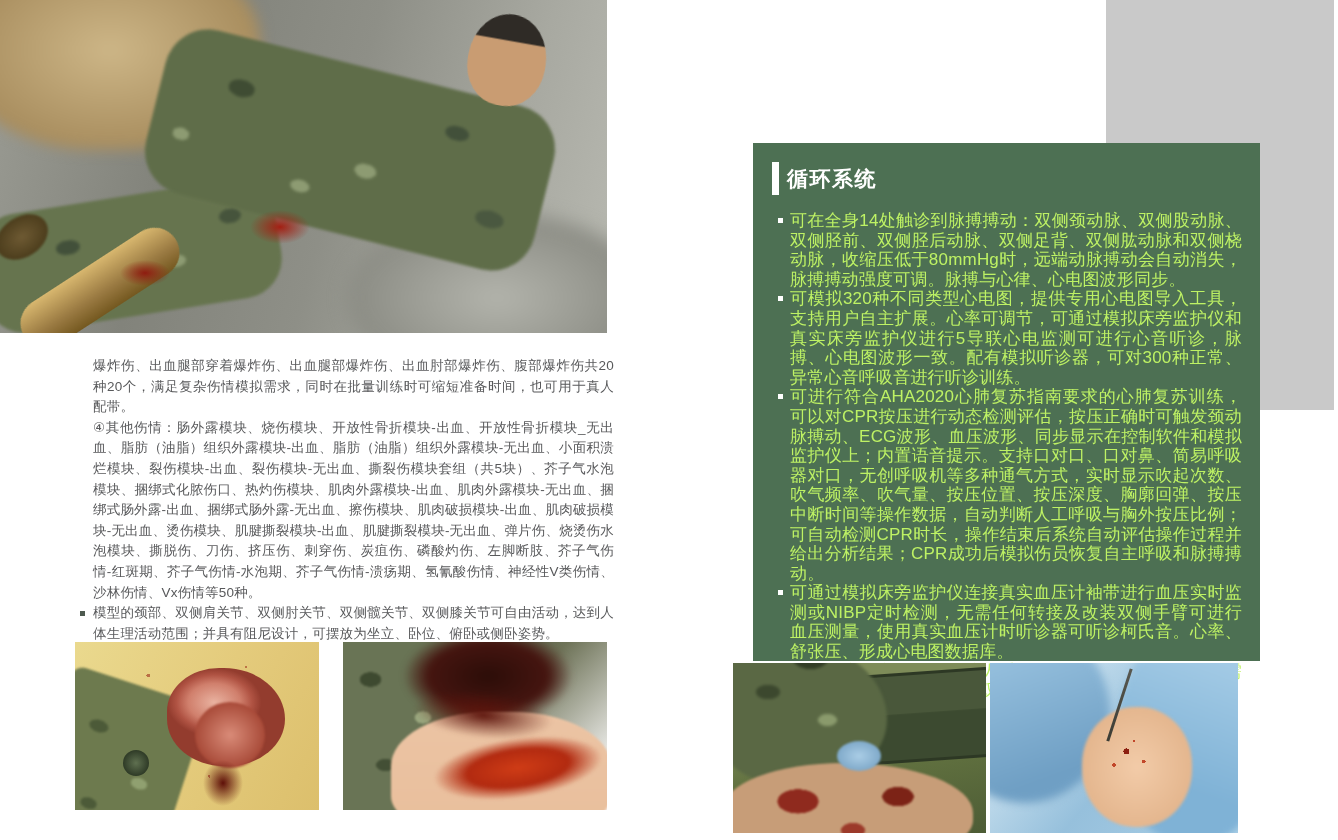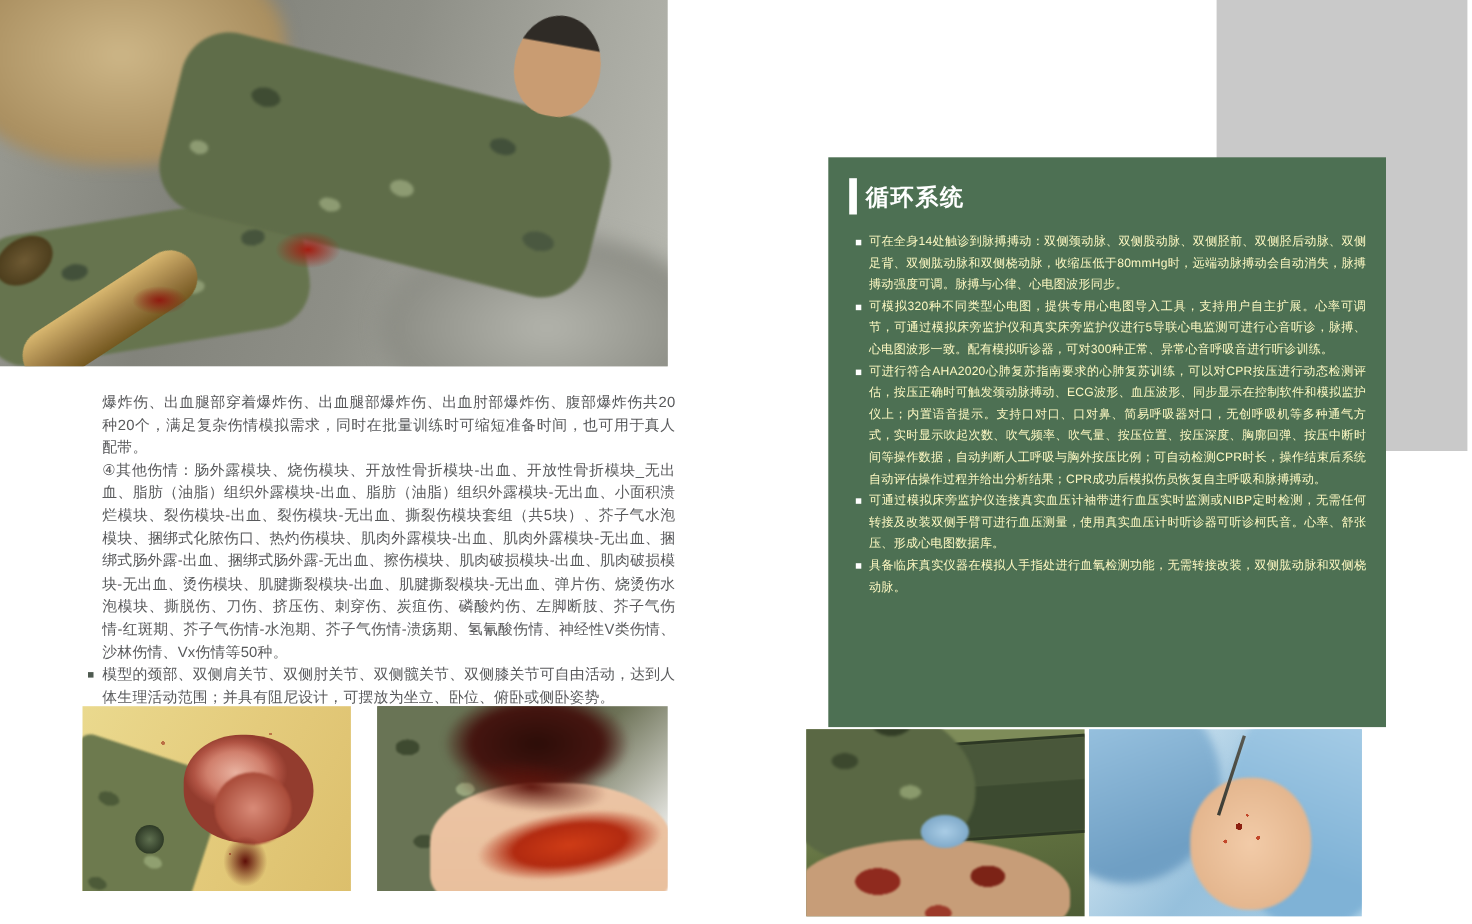--- a/index.html
+++ b/index.html
@@ -133,21 +133,21 @@
   .left-text li{position:relative;}
   .left-text li::before{content:"";position:absolute;left:-13px;top:8px;width:5px;height:5px;
     background:#4e5a50;}
 
   
   .gray-rect{position:absolute;left:1106px;top:0;width:228px;height:410px;background:#c9c9c9;}
   .green-panel{position:absolute;left:733px;top:143px;width:507px;height:518px;background:#4d7053;margin-left:20px;}
   .panel-title-row{display:flex;align-items:center;margin:19px 0 16px 19px;}
   .title-bar{width:7px;height:33px;background:#ffffff;margin-right:8px;}
   .panel-title{margin:0;color:#ffffff;font-size:21px;font-weight:bold;letter-spacing:1.5px;}
-  .panel-list{margin:0 18px 0 25px;color:#fef9c3;font-size:11px;line-height:19.6px;
+  .panel-list{margin:0 18px 0 25px;color:#bef264;font-size:17px;line-height:19.6px;
     text-align:justify;letter-spacing:.2px;}
   .panel-list li{position:relative;padding-left:12px;}
   .panel-list li::before{content:"";position:absolute;left:0;top:7px;width:5px;height:5px;
     background:#ffffff;}
 </style>
 </head>
 <body>
 
 <div class="page">
 

